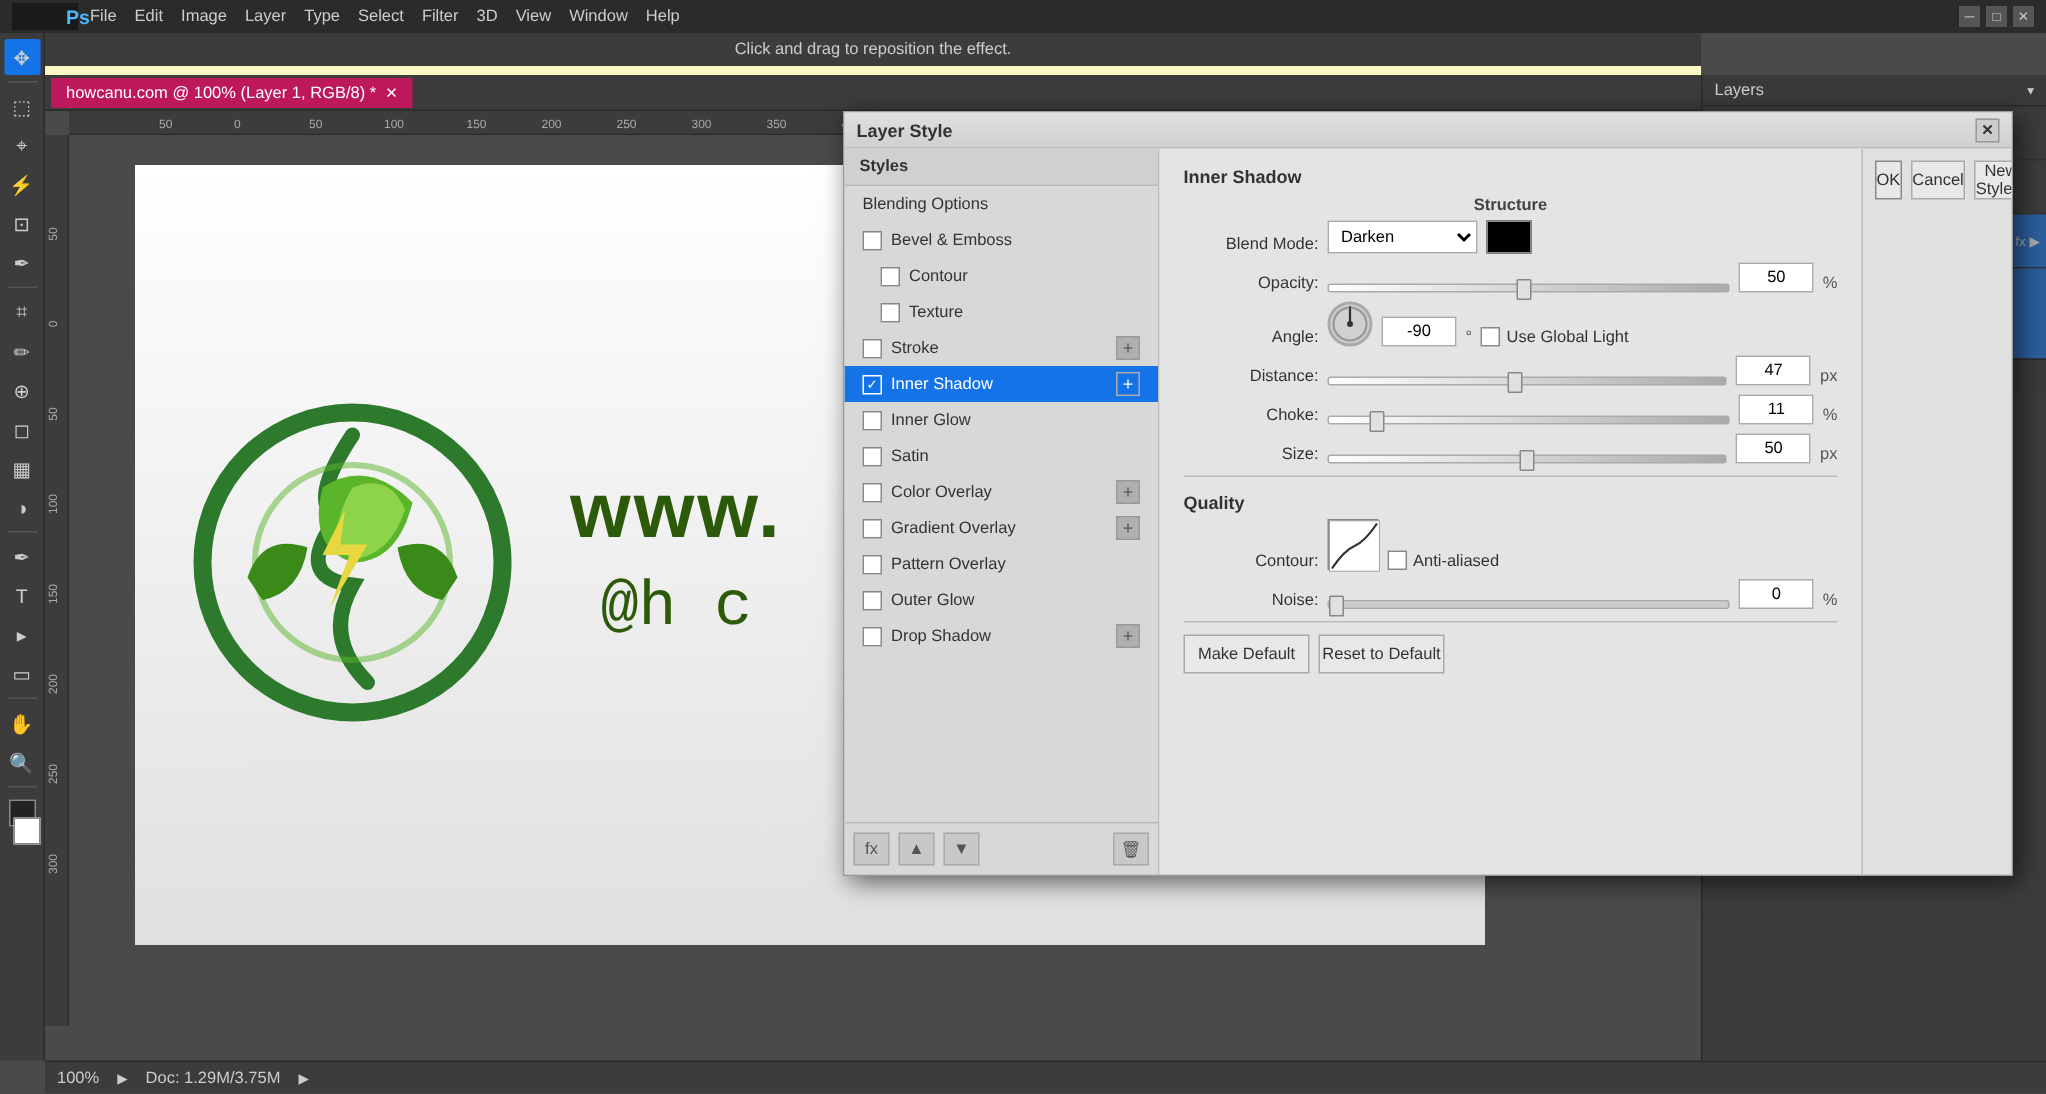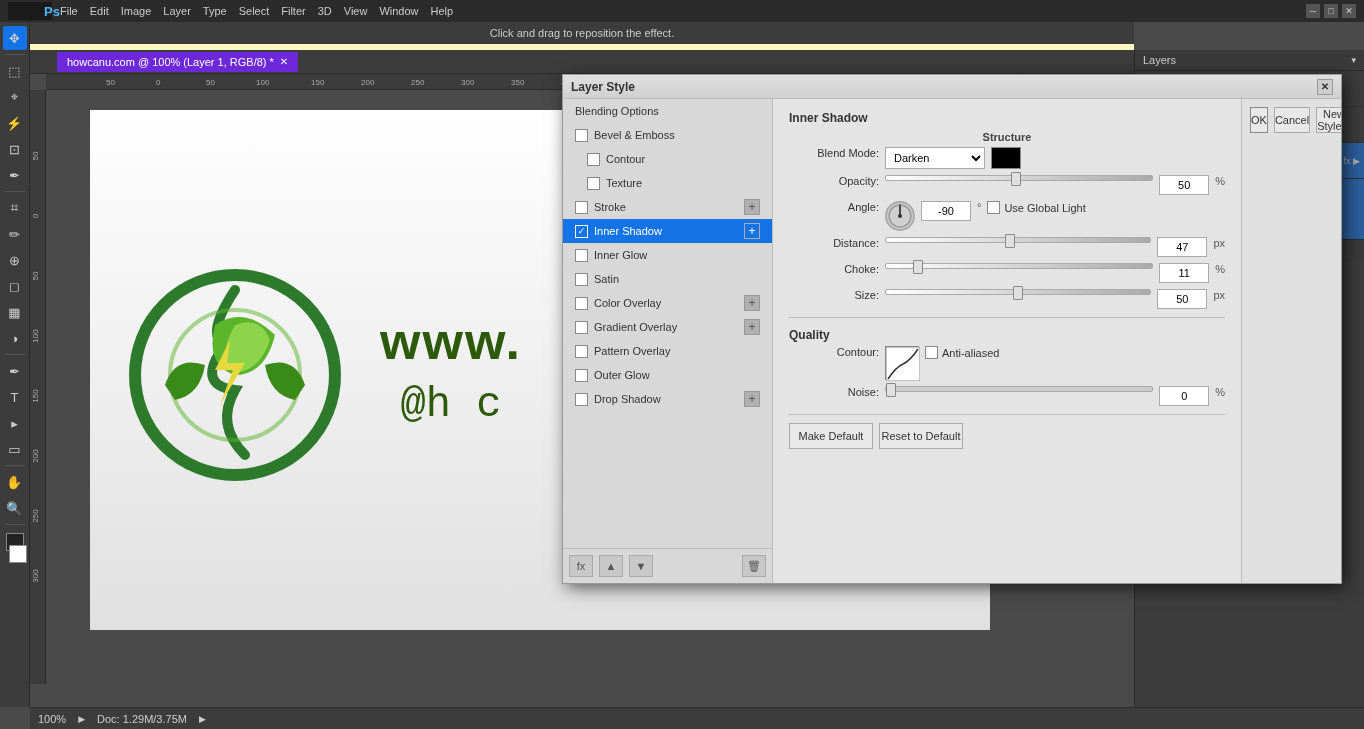--- a/index.html
+++ b/index.html
@@ -63,21 +63,21 @@
     }
     .ps-tab {
       background: #5a5a5a;
       height: 20px;
       display: flex; align-items: center;
       padding: 0 10px;
       font-size: 11px; color: #ccc;
       border-right: 1px solid #3a3a3a;
       gap: 6px;
     }
-    .ps-tab.active { background: #6d28d9; color: #fff; margin-left: 23px; }
+    .ps-tab.active { background: #be185d; color: #fff; }
 
     
     .ps-ruler-h {
       position: absolute;
       top: 24px; left: 16px; right: 0;
       height: 16px; background: #3c3c3c;
       border-bottom: 1px solid #2a2a2a;
       overflow: hidden;
     }
     .ps-ruler-v {
@@ -242,21 +242,21 @@
     .section-title {
       font-size: 12px; font-weight: bold; color: #333;
       margin-bottom: 4px;
     }
     .subsection-title {
       font-size: 11px; font-weight: bold; color: #444;
       margin: 6px 0 4px 0;
       text-align: center;
     }
     .form-row {
-      display: flex; align-items: flex-start;
+      display: flex; align-items: flex-end;
       margin-bottom: 6px; gap: 6px;
     }
     .form-label {
       font-size: 11px; color: #333;
       text-align: right;
       flex-shrink: 0;
     }
     .form-input {
       width: 50px; height: 20px;
       border: 1px solid #aaa;
@@ -592,20 +592,21 @@
 <div class="dialog-overlay">
 
   <div class="dialog-title-bar">
     <span>Layer Style</span>
     <div class="dialog-close">✕</div>
   </div>
 
   <div class="dialog-body">
 
     <div class="styles-panel">
+      <div class="styles-header">Styles</div>
 
       <div class="style-item">
         <span>Blending Options</span>
       </div>
 
       <div class="style-item">
         <div class="ps-checkbox"></div>
         <span>Bevel &amp; Emboss</span>
       </div>
       <div class="style-item" style="padding-left:24px;">

